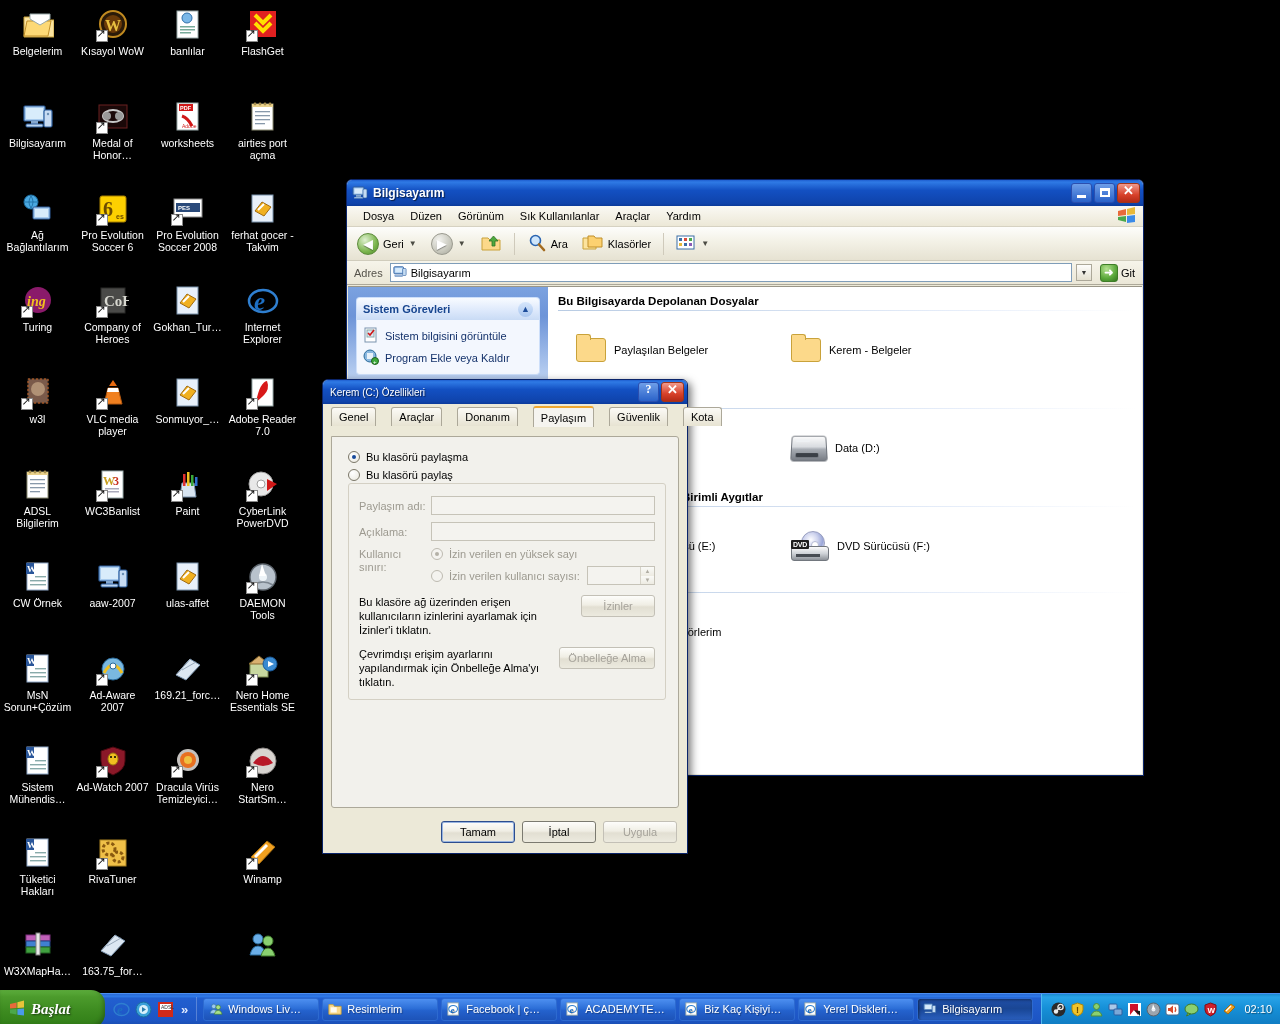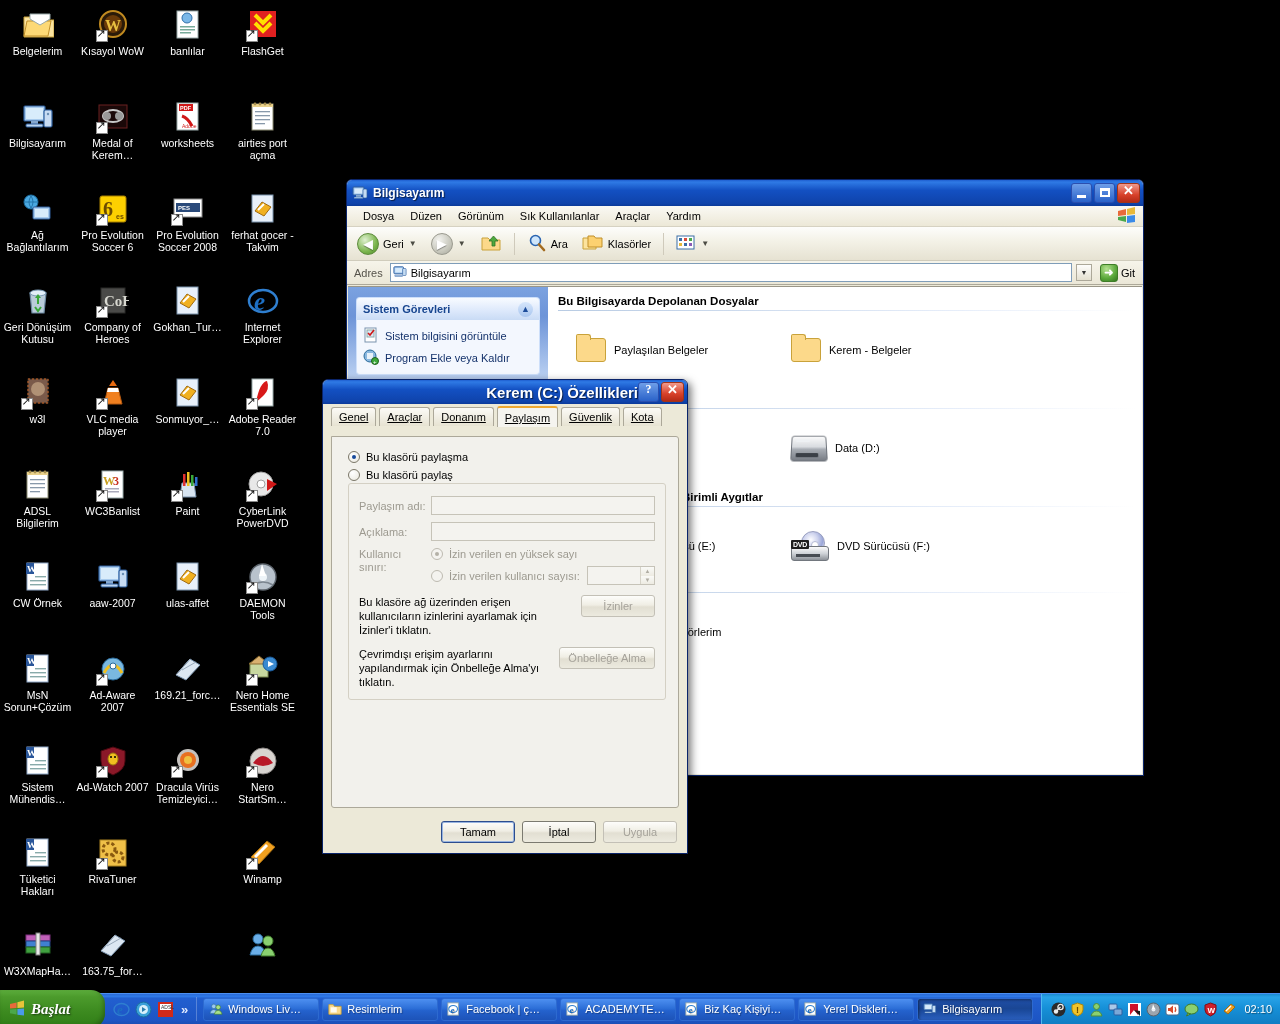--- a/index.html
+++ b/index.html
@@ -230,29 +230,29 @@
   #dialog{
     position:absolute; left:322px; top:379px; width:366px; height:475px;
     background:#ece9d8; border:1px solid #0a246a; border-radius:6px 6px 0 0;
     box-shadow:3px 3px 8px rgba(0,0,0,.55);
   }
   .dlg-title{
     height:24px; border-radius:5px 5px 0 0;
     background:linear-gradient(#1f5fd0 0%,#2f7ae5 8%,#1350c2 40%,#0f43ab 90%,#0b3a9a 100%);
     display:flex; align-items:center; padding:0 3px 0 7px;
   }
-  .dlg-title .t{ flex:1; color:#fff; font-weight:bold; font-size:15px;
-                 text-shadow:1px 1px 1px rgba(0,0,0,.6);text-align:right; }
+  .dlg-title .t{ flex:1; color:#fff; font-weight:normal; font-size:10px;
+                 text-shadow:1px 1px 1px rgba(0,0,0,.6); }
   .wb.help{ width:21px; background:linear-gradient(#6e9ee8,#2a62c9); }
   .wb .q{ position:absolute;left:0;top:-1px;width:100%;text-align:center;color:#fff;
           font:bold 12px "Liberation Serif",serif;}
 
   .tabstrip{
-    display:flex; align-items:flex-end; height:22px; padding:6px 0 0 8px; gap:3px;
-    position:relative; z-index:2;text-decoration:underline;
+    display:flex; align-items:flex-end; height:22px; padding:6px 0 0 8px; gap:15px;
+    position:relative; z-index:2;
   }
   .tab{
     padding:3px 7px 3px 7px; font-size:11px; color:#000;
     background:linear-gradient(#fbfaf6,#e7e3d2);
     border:1px solid #aca899; border-bottom:none;
     border-radius:3px 3px 0 0; cursor:pointer; line-height:12px;
   }
   .tab.active{
     background:#f5f4ef;
     border-top:2px solid #f0a830;
@@ -432,21 +432,21 @@
       <div class="dicon">
         <div class="glyph">
           <svg width="32" height="32" viewBox="0 0 32 32">
             <rect x="2" y="4" width="28" height="23" fill="#1a0808" stroke="#6a2020"></rect>
             <ellipse cx="16" cy="15" rx="10" ry="6" fill="none" stroke="#c8c8c8" stroke-width="2"></ellipse>
             <circle cx="10" cy="15" r="4" fill="#9a9a9a"></circle>
             <circle cx="22" cy="15" r="4" fill="#9a9a9a"></circle>
           </svg>
           <span class="shc"></span>
         </div>
-        <div class="lbl">Medal of Kerem…</div>
+        <div class="lbl">Medal of Honor…</div>
       </div>
       <div class="dicon">
         <div class="glyph">
           <svg width="32" height="32" viewBox="0 0 32 32">
             <rect x="5" y="2" width="21" height="27" fill="#fff" stroke="#9aa"></rect>
             <rect x="7" y="3" width="14" height="7" fill="#d01818"></rect>
             <text x="8" y="9" font-family="Liberation Sans, sans-serif" font-size="5.5" font-weight="bold" fill="#fff">PDF</text>
             <path d="M10 15 q6 2 10 10" fill="none" stroke="#d01818" stroke-width="3"></path>
             <text x="10" y="27" font-size="5" fill="#d01818" font-family="Liberation Sans, sans-serif">Adobe</text>
           </svg>
@@ -509,27 +509,26 @@
             <rect x="5" y="2" width="21" height="27" fill="#e8f0fa" stroke="#7a93ad"></rect>
             <path d="M8 18 l7 -9 l9 5 l-7 9 Z" fill="#f0b020" stroke="#a06a10"></path>
             <path d="M11 17 l6 -6" stroke="#fff" stroke-width="2"></path>
           </svg>
         </div>
         <div class="lbl">ferhat gocer - Takvim</div>
       </div>
       <div class="dicon">
         <div class="glyph">
           <svg width="32" height="32" viewBox="0 0 32 32">
-            <path d="M8 8 h16 l-2 20 H10 Z" fill="#cfe3f2" stroke="#7a9ab5" stroke-width="1.2" opacity=".9"></path>
-            <ellipse cx="16" cy="8" rx="8" ry="3" fill="#e2eff9" stroke="#7a9ab5"></ellipse>
-            <path d="M13 13 l3 -4 l3 4 h-2 v6 h-2 v-6 Z" fill="#3aa83a"></path>
-            <path d="M19 22 l-3 4 l-3 -4" fill="none" stroke="#3aa83a" stroke-width="2"></path>
-          </svg>
-        </div>
-        <div class="lbl">Geri Dönüşüm Kutusu</div>
+            <circle cx="16" cy="15" r="13" fill="#8a1a6a"></circle>
+            <text x="5" y="21" font-family="Liberation Serif, serif" font-size="14" font-weight="bold" font-style="italic" fill="#f0c020">ing</text>
+          </svg>
+          <span class="shc"></span>
+        </div>
+        <div class="lbl">Turing</div>
       </div>
       <div class="dicon">
         <div class="glyph">
           <svg width="32" height="32" viewBox="0 0 32 32">
             <rect x="4" y="3" width="24" height="25" fill="#4a4a48" stroke="#2a2a28"></rect>
             <text x="7" y="21" font-family="Liberation Serif, serif" font-size="15" font-weight="bold" fill="#d8d8d0">CoH</text>
           </svg>
           <span class="shc"></span>
         </div>
         <div class="lbl">Company of Heroes</div>

